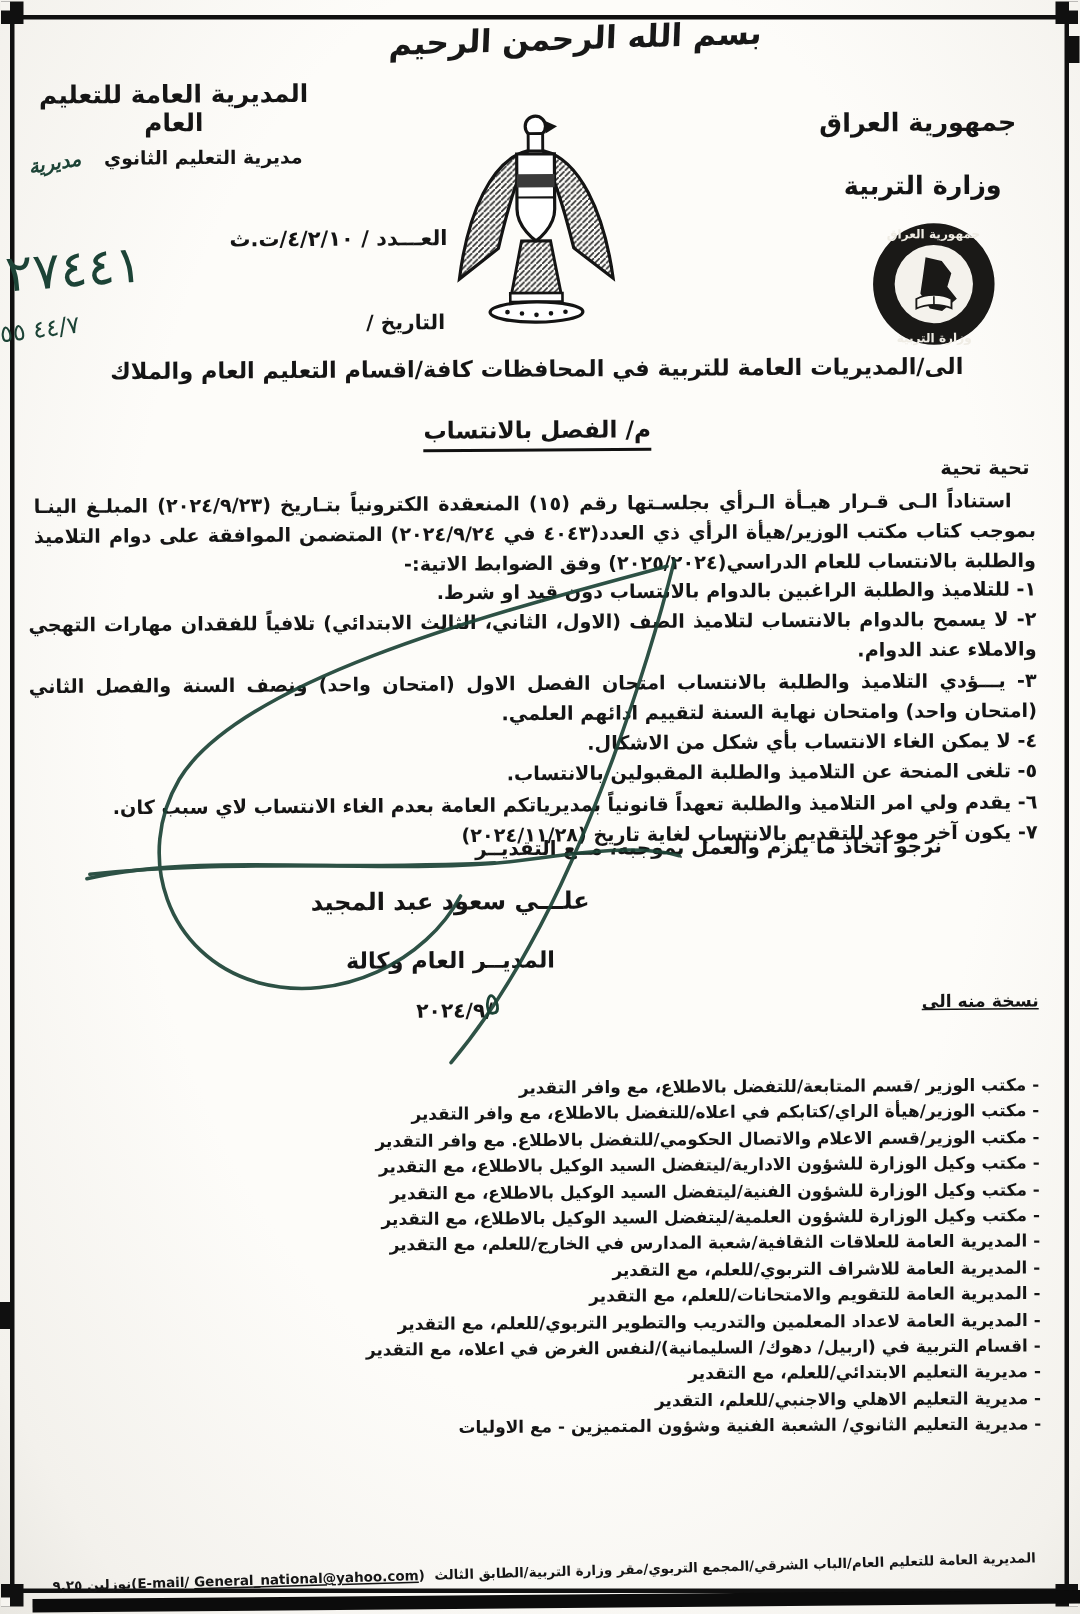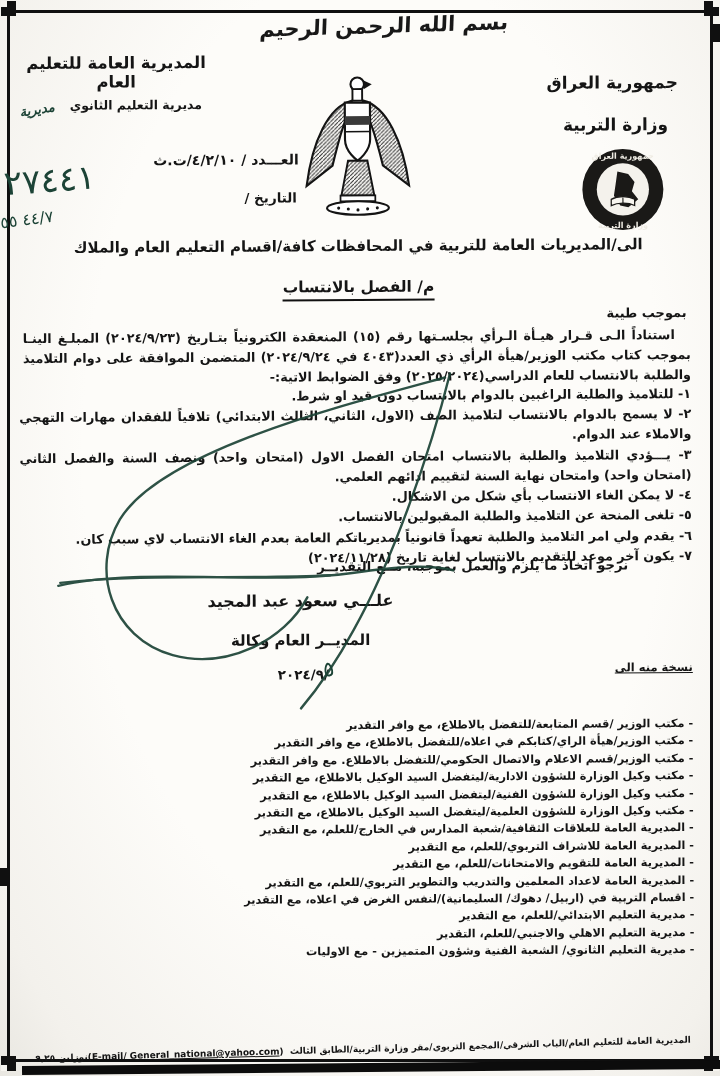--- a/index.html
+++ b/index.html
@@ -63,21 +63,21 @@
   <div class="content">
 
     <div class="abs ctr bismillah" style="left:252px;top:14px;width:270px;">بسم الله الرحمن الرحيم</div>
 
     <div class="abs ctr xb org1" style="left:14px;top:52px;width:210px;">المديرية العامة للتعليم العام</div>
 
     <div class="abs ink hand" style="left:22px;top:100px;font-size:13px;transform:rotate(-9deg);font-weight:600;">مديرية</div>
     <div class="abs b org2" style="left:56px;top:96px;width:165px;text-align:center;">مديرية التعليم الثانوي</div>
 
     <div class="abs xb numline" style="left:116px;top:151px;width:185px;text-align:right;">العـــدد / ٤/٢/١٠/ت.ث</div>
-    <div class="abs xb dateline" style="left:204px;top:189px;width:95px;text-align:right;">التاريخ /</div>
+    <div class="abs xb dateline" style="left:204px;top:207px;width:95px;text-align:right;">التاريخ /</div>
 
     <div class="abs ink" style="left:6px;top:158px;font-size:34px;letter-spacing:9px;transform:rotate(-4deg);direction:ltr;">٢٧٤٤١</div>
     <div class="abs ink" style="left:2px;top:208px;font-size:16px;letter-spacing:3px;transform:rotate(-7deg);direction:ltr;">٤٤/٧ ٥٥</div>
 
     <div class="abs ctr xb hdr-right" style="left:520px;top:74px;width:190px;">جمهورية العراق</div>
     <div class="abs ctr xb hdr-right" style="left:528px;top:116px;width:180px;">وزارة التربية</div>
 
     <div class="abs" style="left:302px;top:70px;width:116px;height:158px;">
       <svg viewBox="0 0 120 160" width="116" height="158">
         <defs>
@@ -115,21 +115,21 @@
         <text x="50" y="93" text-anchor="middle" font-size="9" font-weight="bold" fill="#efece4">وزارة التربية</text>
       </svg>
     </div>
 
     <div class="abs ctr xb title-line rtl" style="left:20px;top:237px;width:680px;">الى/المديريات العامة للتربية في المحافظات كافة/اقسام التعليم العام والملاك</div>
 
     <div class="abs ctr rtl" style="left:20px;top:277px;width:680px;">
       <span class="xb subject-line">م/ الفصل بالانتساب</span>
     </div>
 
-    <div class="abs xb greeting rtl" style="right:32px;top:307px;">بموجب طيبة</div>
+    <div class="abs xb greeting rtl" style="right:32px;top:307px;">تحية تحية</div>
 
     <div class="abs body-text rtl" style="right:28px;left:24px;top:327px;text-indent:16px;">استناداً الـى قـرار هيـأة الـرأي بجلسـتها رقم (١٥) المنعقدة الكترونياً بتـاريخ (٢٠٢٤/٩/٢٣) المبلـغ الينـا بموجب كتاب مكتب الوزير/هيأة الرأي ذي العدد(٤٠٤٣ في ٢٠٢٤/٩/٢٤) المتضمن الموافقة على دوام التلاميذ والطلبة بالانتساب للعام الدراسي(٢٠٢٥/٢٠٢٤) وفق الضوابط الاتية:-</div>
 
     <div class="abs body-text rtl items" style="right:28px;left:20px;top:386px;">
       <div>١- للتلاميذ والطلبة الراغبين بالدوام بالانتساب دون قيد او شرط.</div>
       <div>٢- لا يسمح بالدوام بالانتساب لتلاميذ الصف (الاول، الثاني، الثالث الابتدائي) تلافياً للفقدان مهارات التهجي والاملاء عند الدوام.</div>
       <div>٣- يـــؤدي التلاميذ والطلبة بالانتساب امتحان الفصل الاول (امتحان واحد) ونصف السنة والفصل الثاني (امتحان واحد) وامتحان نهاية السنة لتقييم ادائهم العلمي.</div>
       <div>٤- لا يمكن الغاء الانتساب بأي شكل من الاشكال.</div>
       <div>٥- تلغى المنحة عن التلاميذ والطلبة المقبولين بالانتساب.</div>
       <div>٦- يقدم ولي امر التلاميذ والطلبة تعهداً قانونياً بمديرياتكم العامة بعدم الغاء الانتساب لاي سبب كان.</div>

